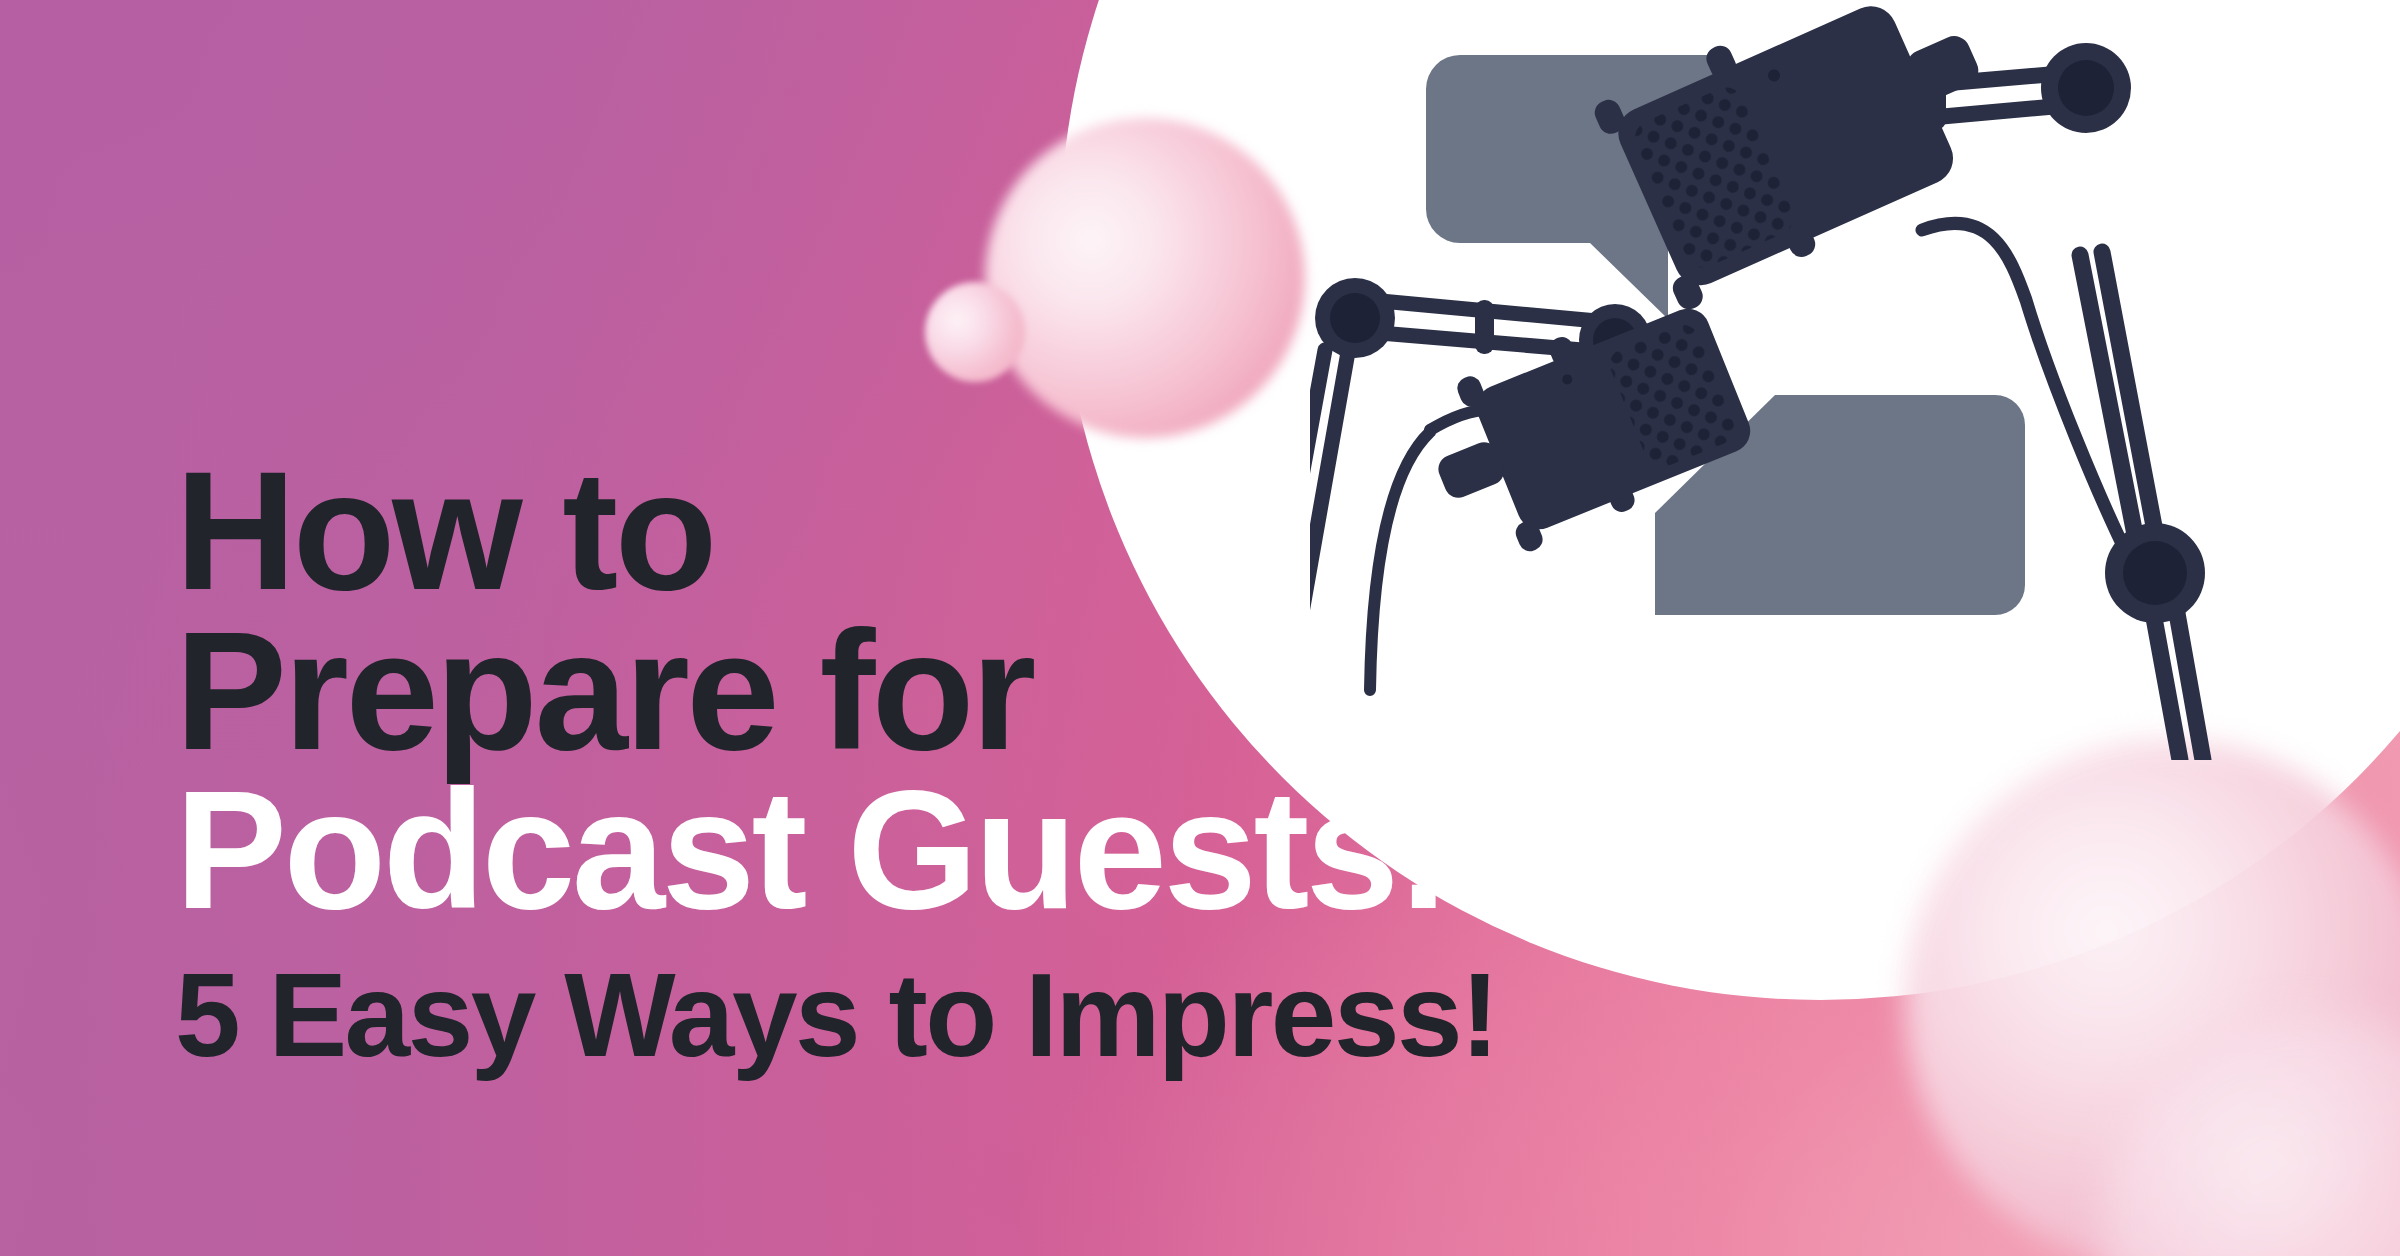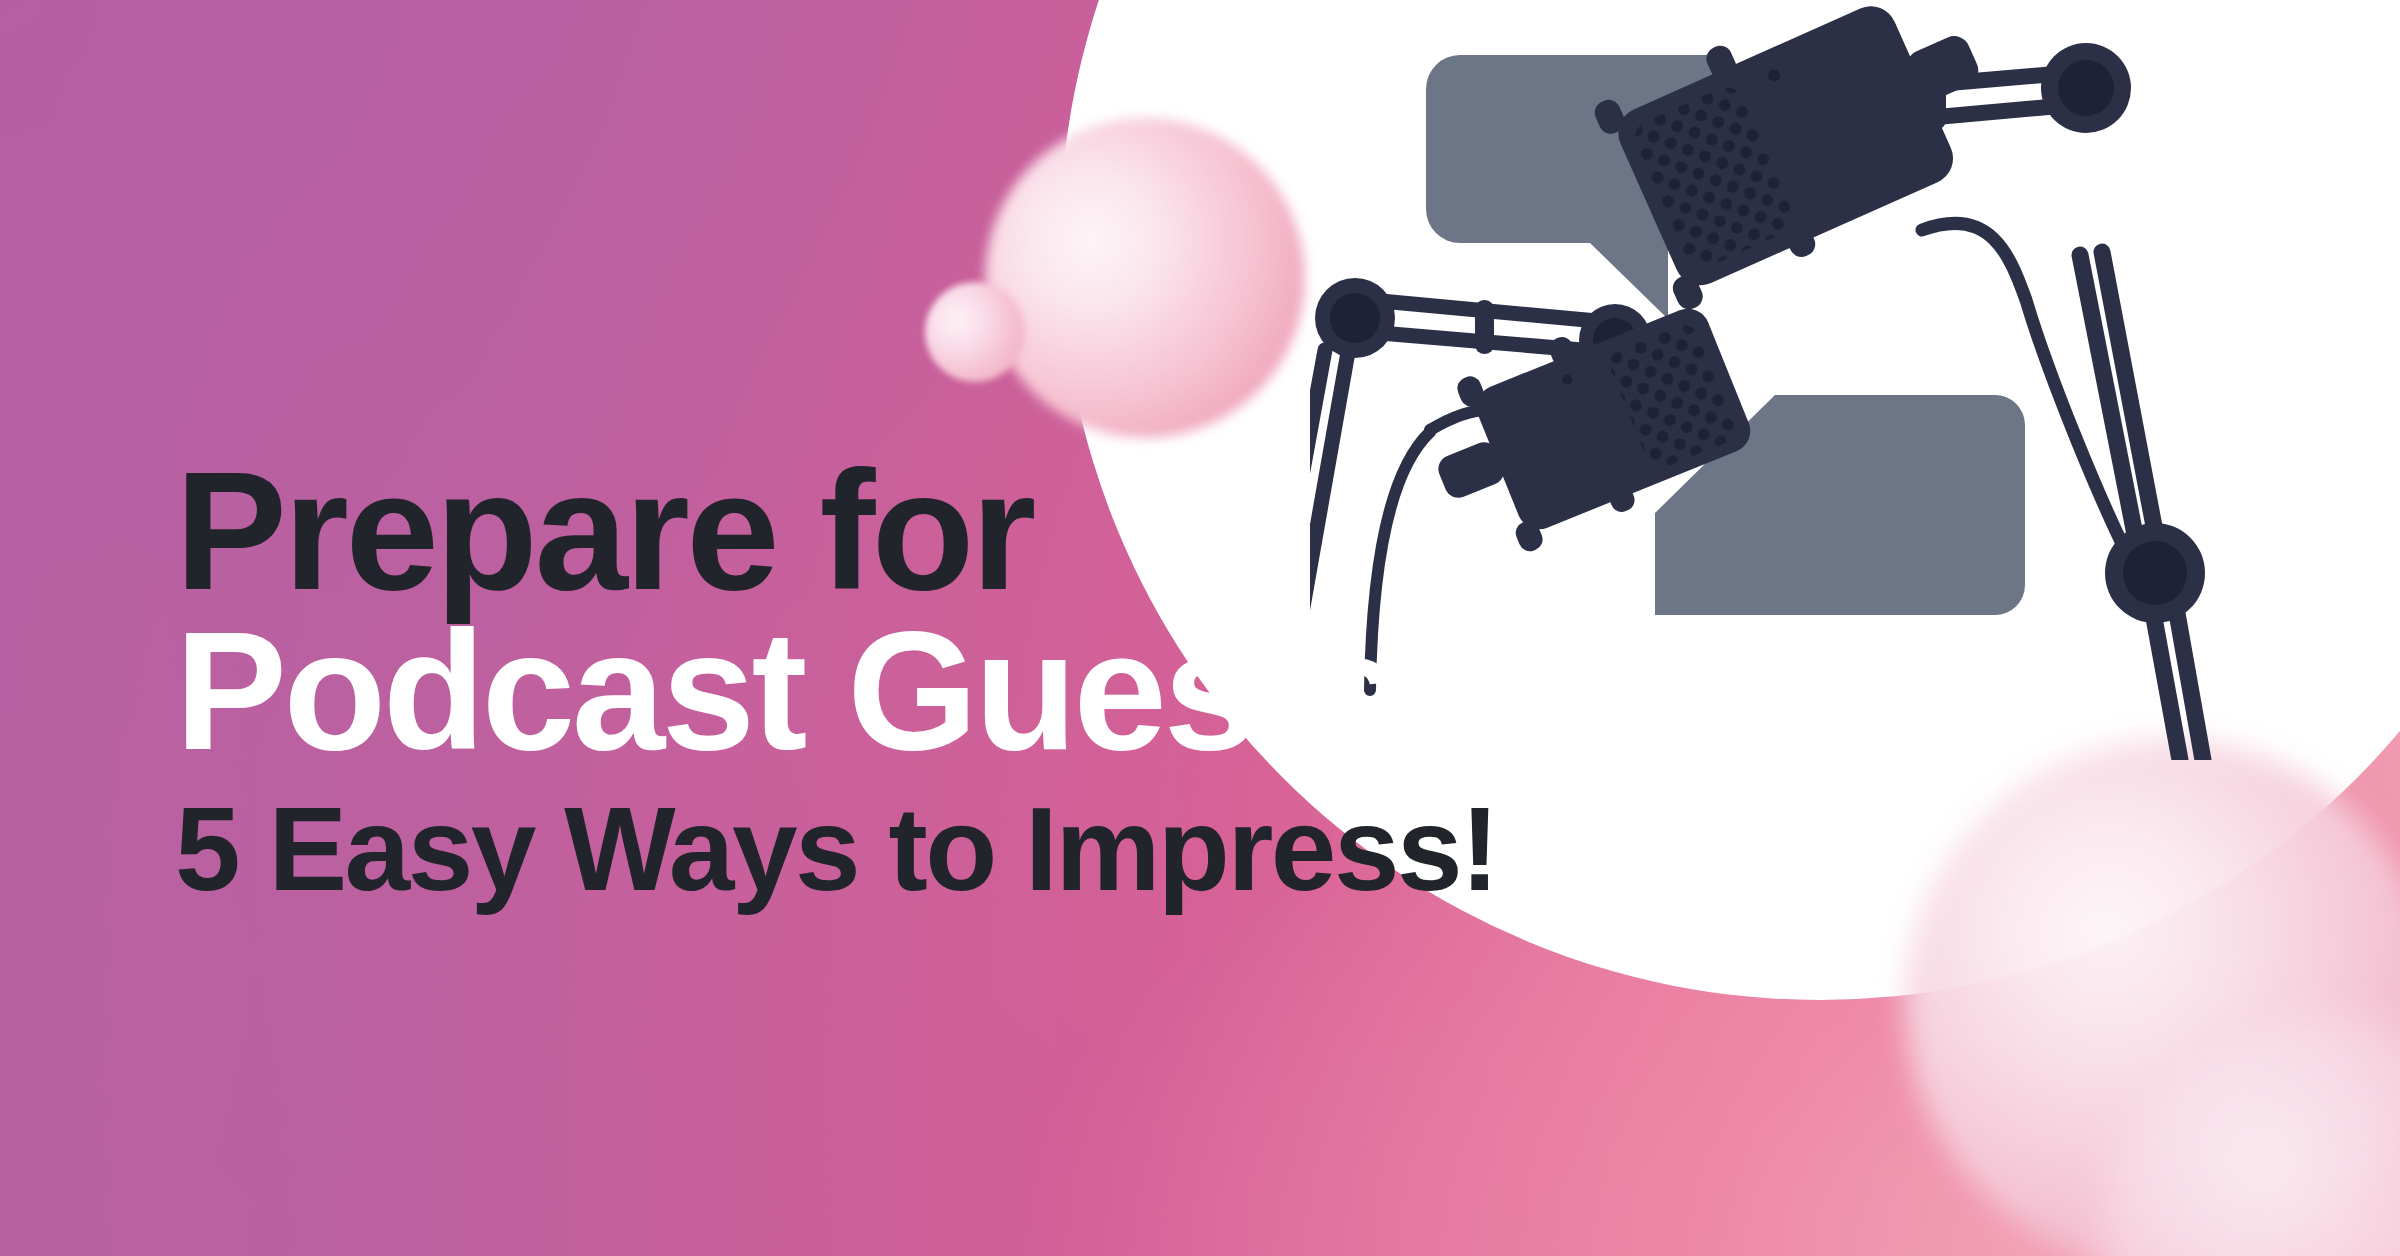--- a/index.html
+++ b/index.html
@@ -100,21 +100,21 @@
     white-space:nowrap;
   }
   .h-dark { color:#22242b; font-size:168px; }
   .h-white { color:#ffffff; font-size:168px; }
   .h-sub {
     color:#22242b;
     font-size:118px;
     font-weight:800;
     letter-spacing:-2.5px;
     line-height:1.02;
-    margin-top:18px;
+    margin-top:24px;
     white-space:nowrap;
   }
 
   
   .illustration {
     position:absolute;
     left:1310px; top:0px;
     width:1090px; height:760px;
   }
   .illustration svg { display:block; width:100%; height:100%; }
@@ -214,18 +214,19 @@
         <rect x="0" y="0" width="248" height="152" rx="22" fill="#2b3047"></rect>
         <rect x="140" y="14" width="94" height="126" rx="16" fill="url(#grille)"></rect>
         <circle cx="96" cy="22" r="5" fill="#1d2236"></circle>
         <rect x="-58" y="48" width="62" height="44" rx="14" fill="#2b3047"></rect>
       </g>
     </svg>
   </div>
 
 
   <div class="headline">
+    <div class="h-line h-dark">How to</div>
     <div class="h-line h-dark">Prepare for</div>
     <div class="h-line h-white">Podcast Guests:</div>
     <div class="h-sub">5 Easy Ways to Impress!</div>
   </div>
 
 </div>
 
 </body></html>

